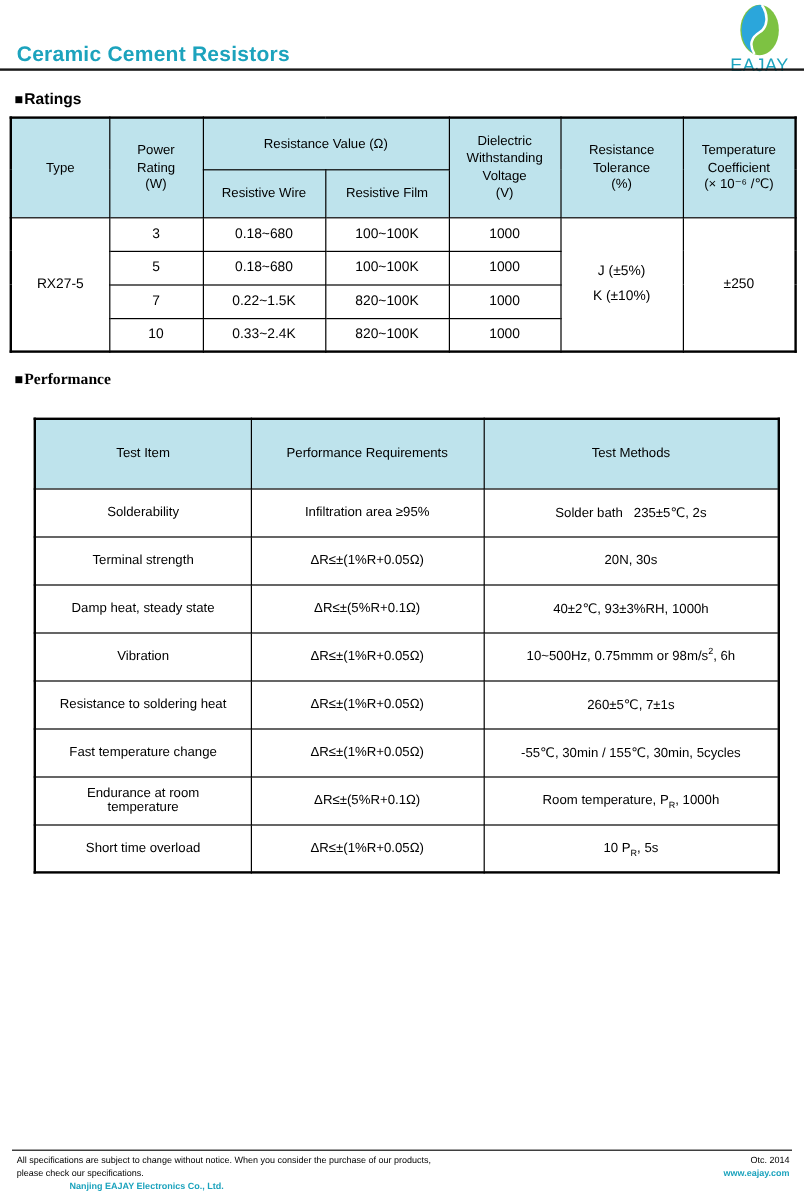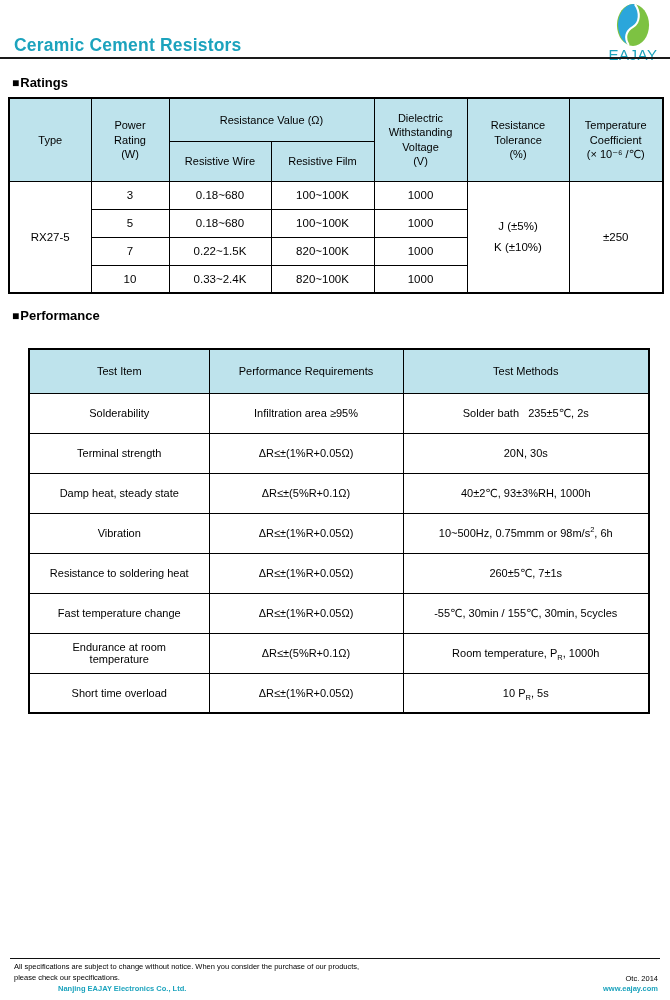--- a/index.html
+++ b/index.html
@@ -35,21 +35,21 @@
     margin-top:-1px;
   }
 
   
   .section-heading{
     position:absolute;left:12px;margin:0;
     font-size:13px;font-weight:bold;color:#000;
   }
   .section-heading .sq{font-size:12px;margin-right:1px;}
   #ratings-heading{top:51px;margin-top:24px;}
-  #performance-heading{top:308px;}
+  #performance-heading{top:308px;font-family:Liberation Serif, serif;}
 
   
   table{border-collapse:collapse;table-layout:fixed;}
   table,th,td{border:1px solid #000;}
   table{border-width:2px;}
   th{
     background:var(--table-header-bg);font-weight:normal;
     font-size:11px;line-height:1.3;text-align:center;vertical-align:middle;
     padding:2px 2px;white-space:pre-line;
   }
@@ -60,33 +60,33 @@
 
   
   #ratings-table{position:absolute;left:8px;top:97px;width:654px;}
   #ratings-table .hr1{height:43px;}
   #ratings-table .hr2{height:40px;}
   #ratings-table tbody tr{height:28px;}
   #ratings-table .tol-cell{line-height:1.8;}
 
   
   #performance-table{position:absolute;left:28px;top:348px;width:620px;}
-  #performance-table th{height:44px;font-size:11px;}
+  #performance-table th{height:58px;font-size:11px;}
   #performance-table td{font-size:11px;height:40px;}
   sup{font-size:7.5px;vertical-align:super;line-height:0;}
   sub{font-size:7.5px;vertical-align:sub;line-height:0;}
 
   
   .footer-rule{
     position:absolute;left:10px;top:958px;width:650px;height:0;
     border-top:1.5px solid #111;
   }
   .page-footer{
     position:absolute;left:14px;top:962px;width:644px;
-    display:flex;justify-content:space-between;align-items:flex-end;
+    display:flex;justify-content:space-between;align-items:flex-start;
     font-size:7.5px;line-height:1.4;
   }
   .footer-left div{white-space:nowrap;}
   .footer-company{color:var(--accent-teal);font-weight:bold;margin-top:1px;padding-left:44px;}
   .footer-right{
     display:flex;flex-direction:column;justify-content:space-between;
     align-items:flex-end;text-align:right;margin-left:28px;
   }
   .footer-site{color:var(--accent-teal);font-weight:bold;}
 </style>

